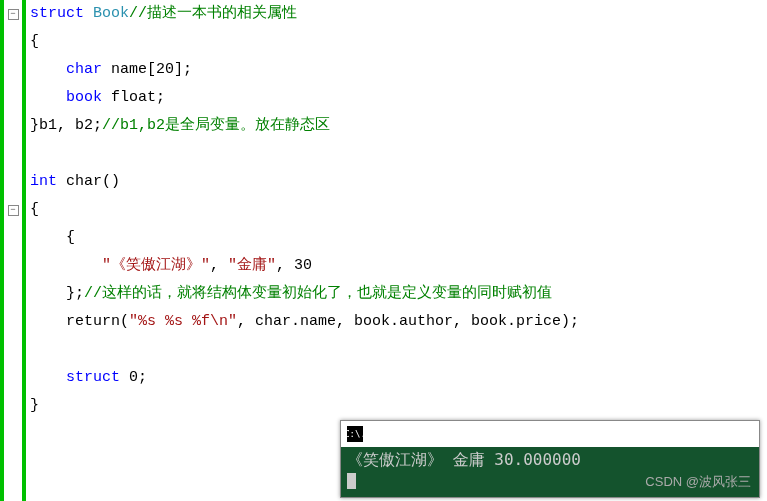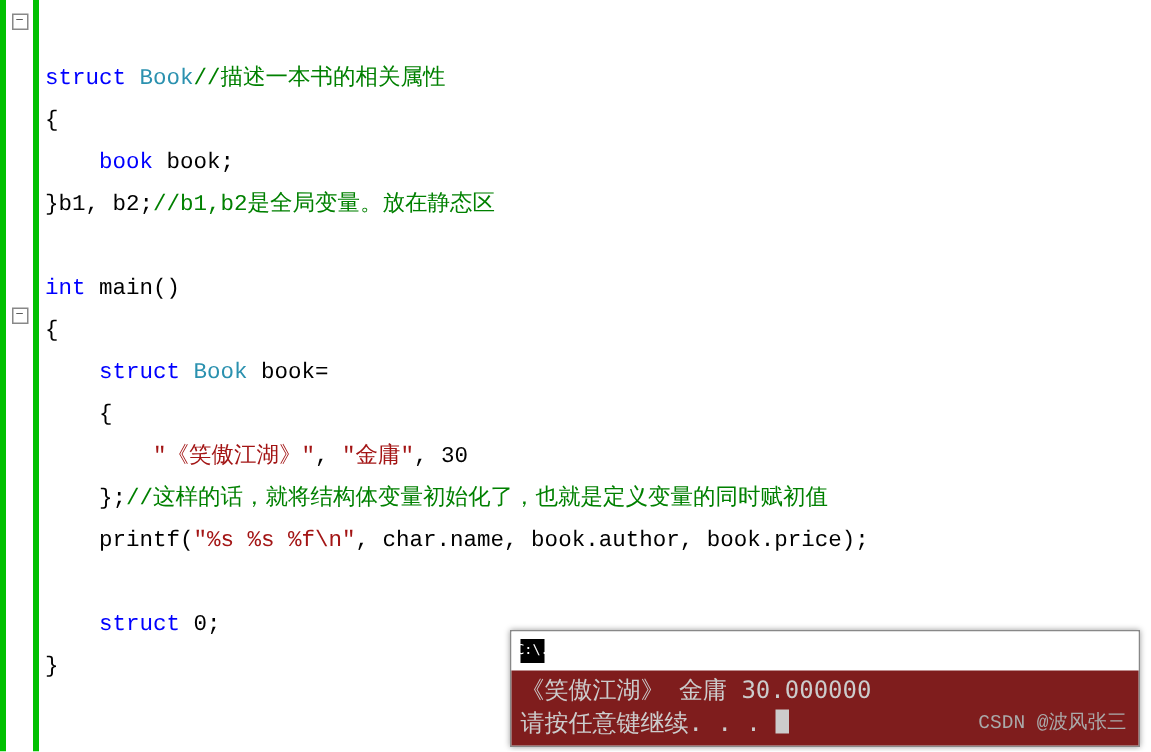--- a/index.html
+++ b/index.html
@@ -38,21 +38,20 @@
   background: #fff;
   font-size: 9px;
   line-height: 9px;
   text-align: center;
   color: #555;
   cursor: pointer;
 }
 .code-area {
   flex: 1;
   padding-left: 4px;
-  margin-top: 39px;
 }
 .line {
   height: 28px;
   line-height: 28px;
   white-space: pre;
   color: #000;
 }
 .kw { color: #0000ff; }
 .type { color: #2b91af; }
 .str { color: #a31515; }
@@ -82,36 +81,36 @@
   height: 16px;
   background: #000;
   color: #fff;
   font-size: 9px;
   display: flex;
   align-items: center;
   justify-content: center;
   font-family: Consolas, monospace;
 }
 .console-body {
-  background: #7f1d1d;
+  background: #14532d;
   color: #ccc;
   padding: 2px 6px 4px 6px;
   font-size: 16px;
   line-height: 22px;
   position: relative;
   min-height: 50px;
 }
 .console-out { white-space: pre; }
 .watermark {
   position: absolute;
   right: 8px;
   bottom: 4px;
   color: #aaa;
   font-size: 13px;
-  font-family: Liberation Mono, monospace;
+  font-family: Liberation Sans, sans-serif;
 }
 .cursor-block {
   display: inline-block;
   width: 9px;
   height: 16px;
   background: #ccc;
   vertical-align: -2px;
 }
 </style>
 </head>
@@ -137,38 +136,38 @@
     <div class="gutter-row"></div>
     <div class="gutter-row"></div>
     <div class="gutter-row"></div>
     <div class="gutter-row"></div>
     <div class="gutter-row"></div>
     <div class="gutter-row"></div>
   </div>
   <div class="code-area">
     <div class="line"><span class="kw">struct</span><span class="type"> Book</span><span class="cmt">//描述一本书的相关属性</span></div>
     <div class="line">{</div>
-    <div class="line"><span>    </span><span class="kw">book</span><span> book;</span></div>
+    <div class="line"><span>    </span><span class="kw">char</span><span> name[20];</span></div>
+    <div class="line"><span>    </span><span class="kw">book</span><span> float;</span></div>
     <div class="line"><span>}b1, b2;</span><span class="cmt">//b1,b2是全局变量。放在静态区</span></div>
     <div class="line"></div>
-    <div class="line"><span class="kw">int</span><span> main()</span></div>
+    <div class="line"><span class="kw">int</span><span> char()</span></div>
     <div class="line">{</div>
-    <div class="line"><span>    </span><span class="kw">struct</span><span class="type"> Book</span><span> book=</span></div>
     <div class="line">    {</div>
     <div class="line"><span>        </span><span class="str">"《笑傲江湖》"</span><span>, </span><span class="str">"金庸"</span><span>, 30</span></div>
     <div class="line"><span>    };</span><span class="cmt">//这样的话，就将结构体变量初始化了，也就是定义变量的同时赋初值</span></div>
-    <div class="line"><span>    printf(</span><span class="str">"%s %s %f\n"</span><span>, char.name, book.author, book.price);</span></div>
+    <div class="line"><span>    return(</span><span class="str">"%s %s %f\n"</span><span>, char.name, book.author, book.price);</span></div>
     <div class="line"></div>
     <div class="line"><span>    </span><span class="kw">struct</span><span> 0;</span></div>
     <div class="line">}</div>
   </div>
 </div>
 
 <div class="console">
   <div class="titlebar">
     <div class="title-icon">C:\.</div>
   </div>
   <div class="console-body">
     <div class="console-out">《笑傲江湖》 金庸 30.000000</div>
-    <div class="console-out"><span>请按任意键继续. . . </span><span class="cursor-block"></span></div>
+    <div class="console-out"><span class="cursor-block"></span></div>
     <div class="watermark">CSDN @波风张三</div>
   </div>
 </div>
 
 </body></html>

